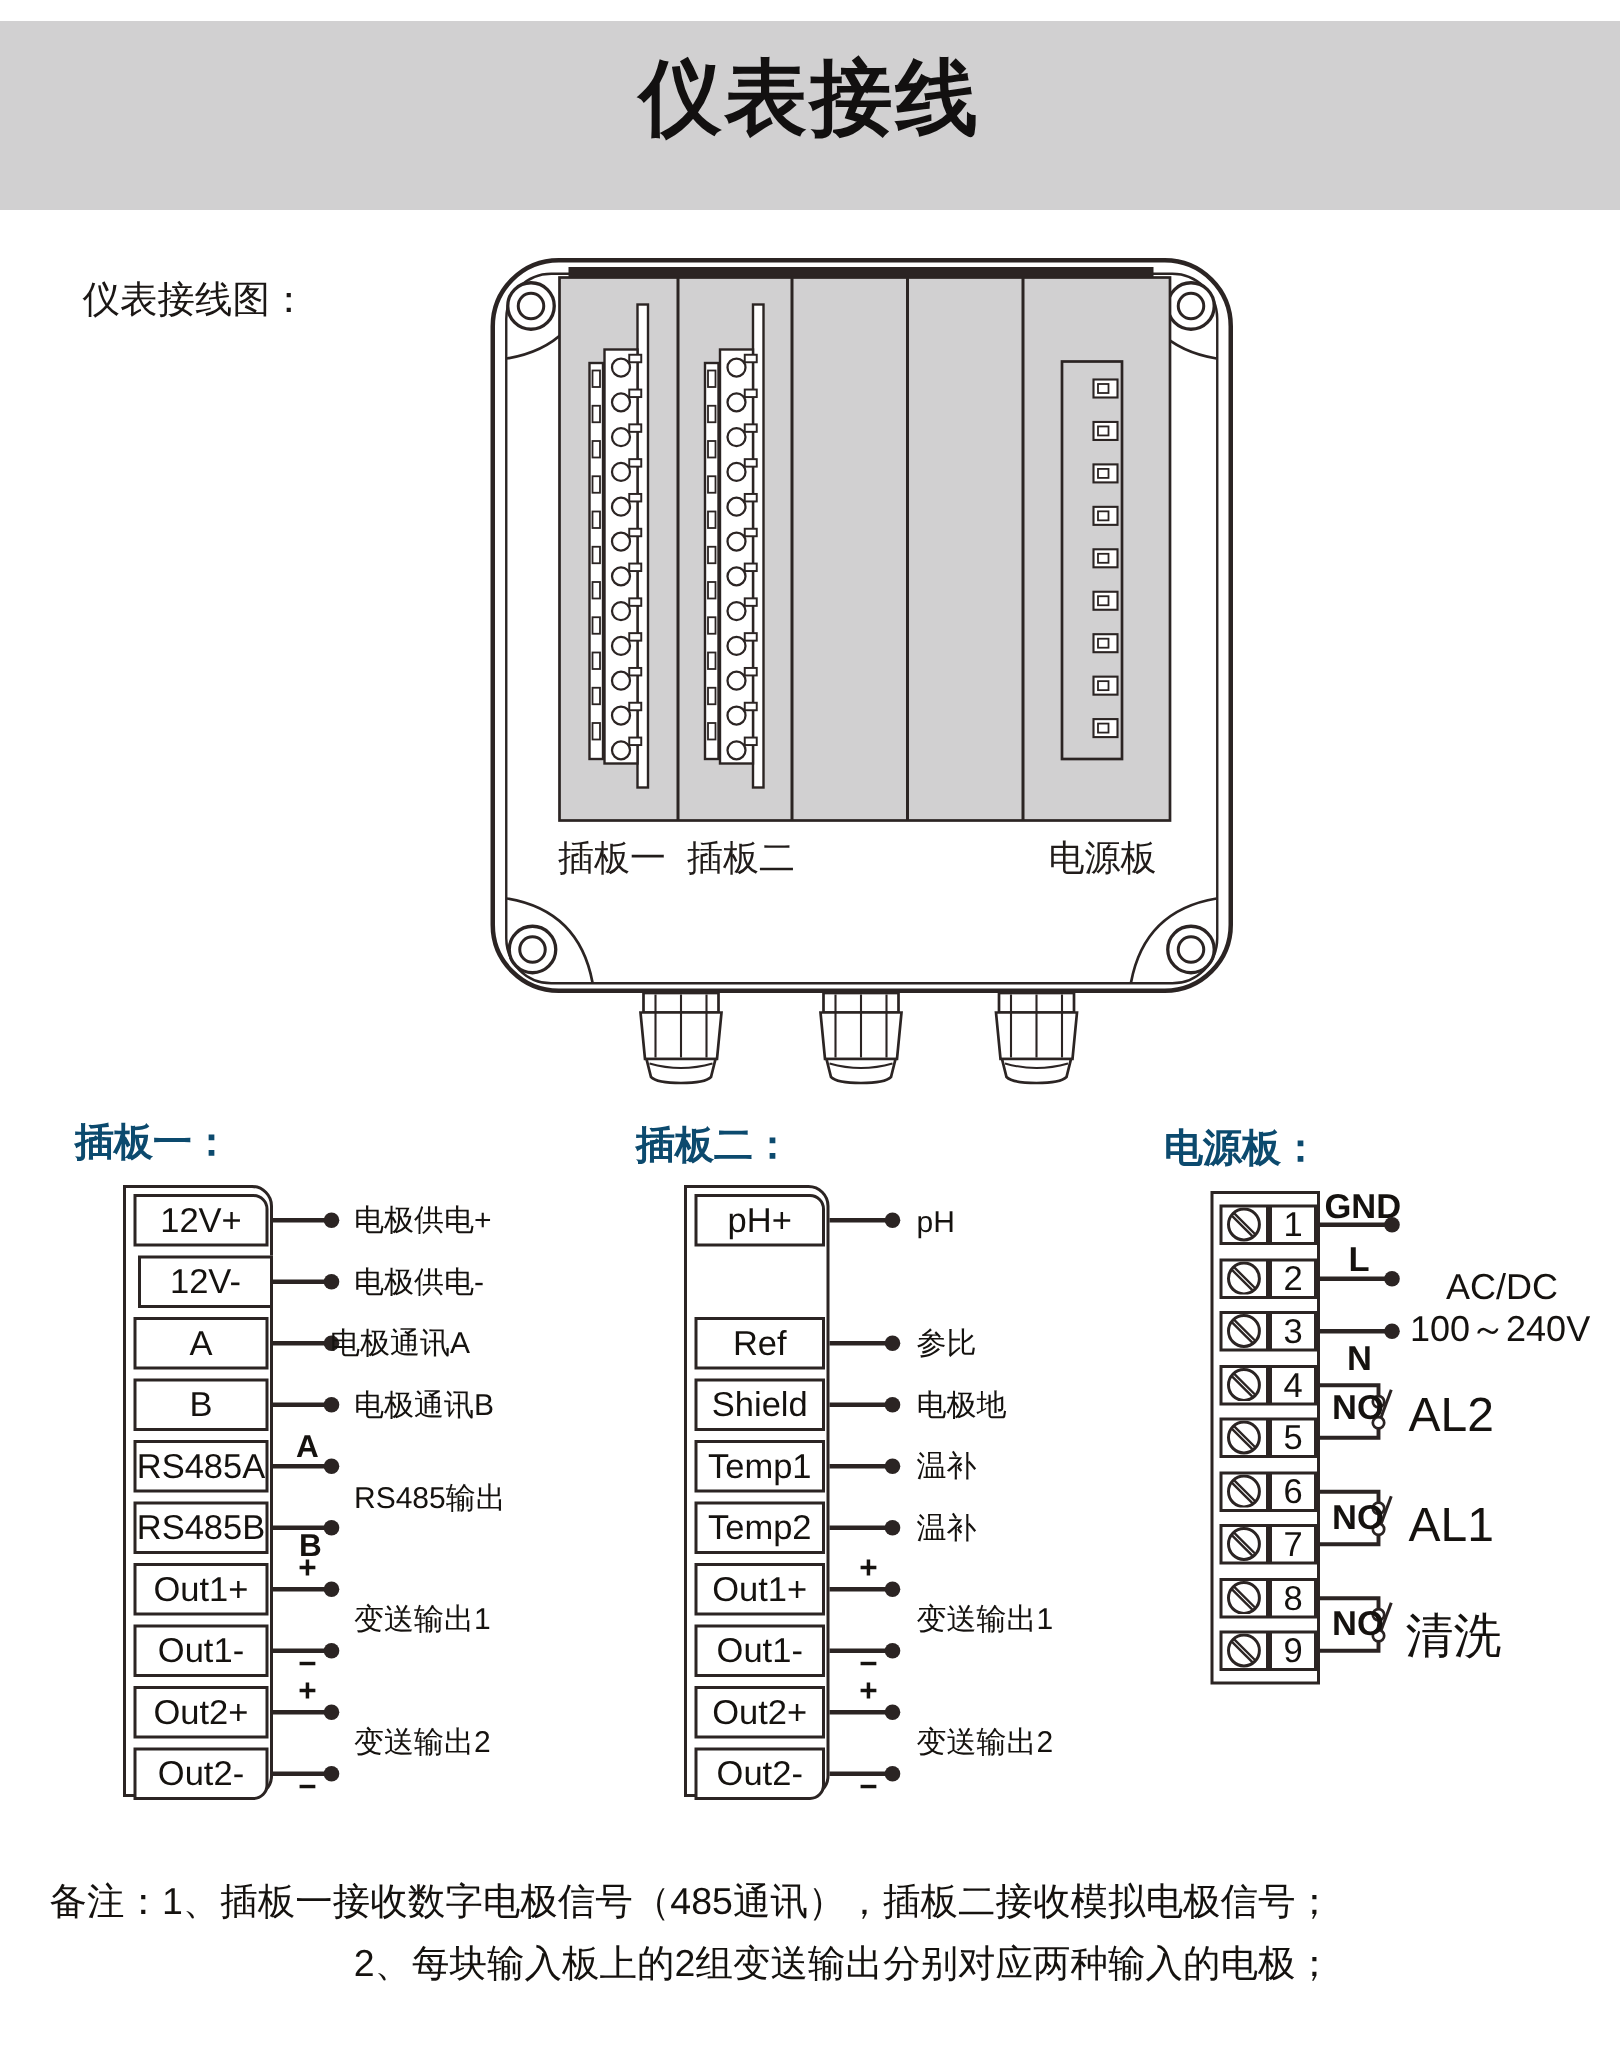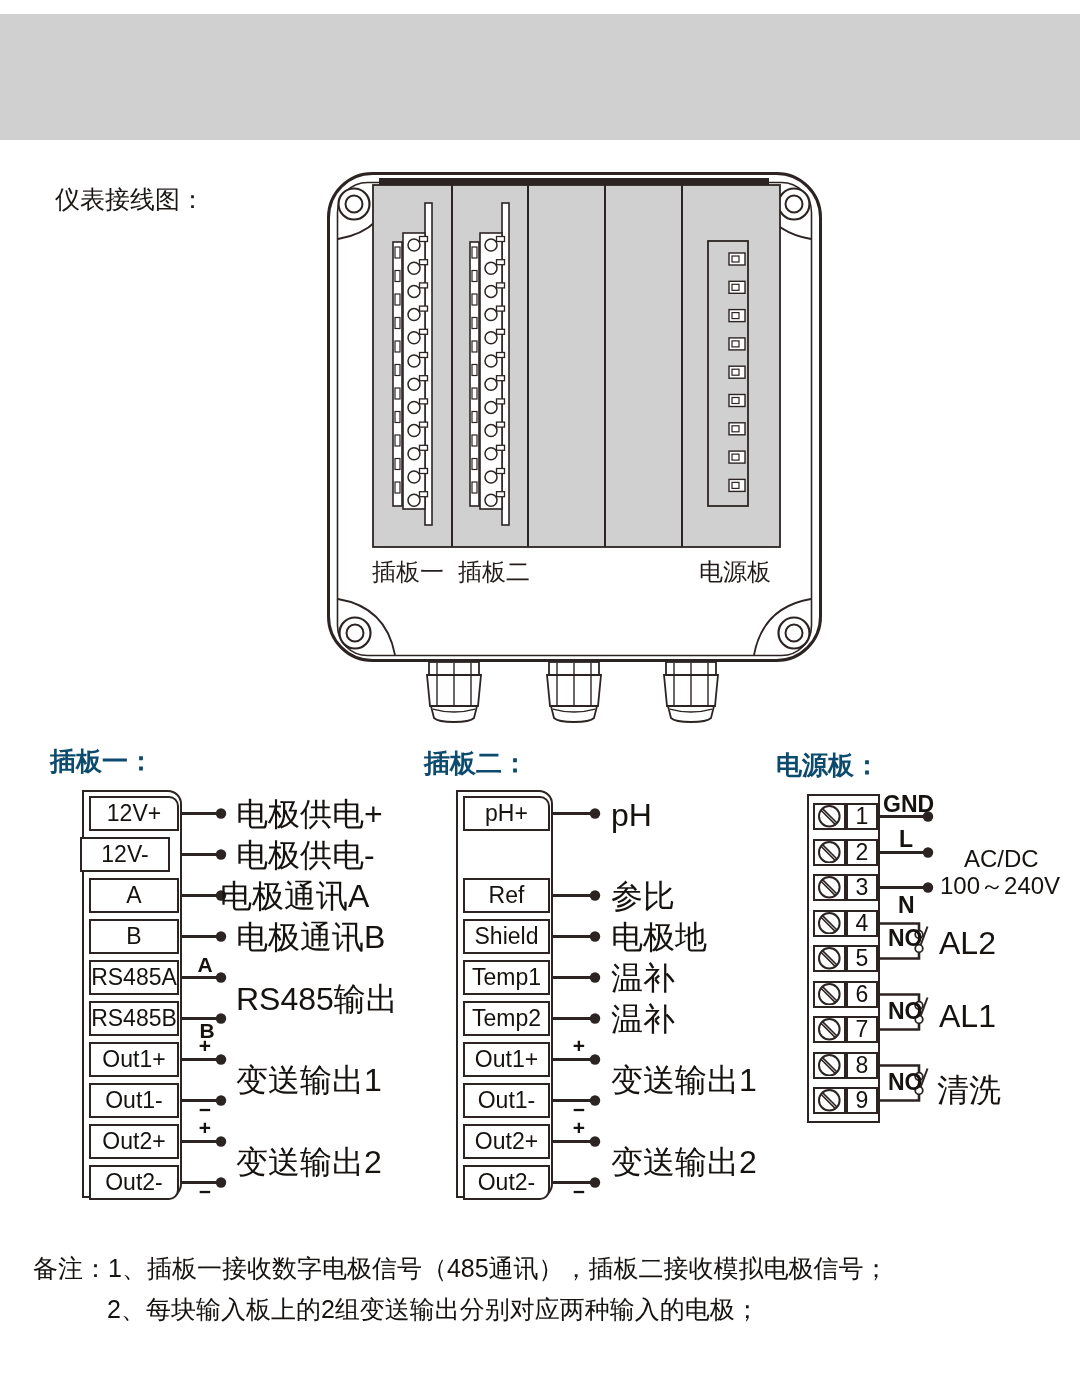--- a/index.html
+++ b/index.html
@@ -9,32 +9,32 @@
   .band{position:absolute;left:0;top:14px;width:1080px;height:126px;background:#d1d0d1;text-align:center;}
   .title{margin-top:22px;font-size:55px;font-weight:700;letter-spacing:2px;color:#121010;line-height:58px;}
   .subtitle{font-size:21px;font-weight:400;color:#2e2c2c;line-height:24px;}
   .diagram-label{position:absolute;left:55px;top:183px;font-size:25px;font-weight:500;}
   .encl-label{position:absolute;width:80px;text-align:center;top:556px;font-size:24px;
               font-family:"Liberation Serif",serif;color:#211c1a;}
   .btitle{position:absolute;font-size:26px;font-weight:700;color:#0c4a6e;}
   .frame{position:absolute;background:#fff;border:2.5px solid #2b2423;box-sizing:border-box;}
   .tbox{position:absolute;height:35px;background:#fff;border:2.5px solid #2b2423;box-sizing:border-box;
         display:flex;align-items:center;justify-content:center;font-size:23px;color:#15120f;text-align:right;}
-  .sig{position:absolute;height:32px;line-height:32px;font-size:32px;font-weight:500;color:#15120f;white-space:nowrap;}
+  .sig{position:absolute;height:32px;line-height:32px;font-size:20px;font-weight:500;color:#15120f;white-space:nowrap;}
   .mark{position:absolute;width:22px;height:24px;line-height:24px;text-align:center;font-size:21px;font-weight:600;color:#15120f;}
   .sbox{position:absolute;width:33px;height:27px;background:#fff;border:2.2px solid #2b2423;box-sizing:border-box;}
   .sbox svg{display:block;}
   .nbox{position:absolute;width:32px;height:27px;background:#fff;border:2.2px solid #2b2423;box-sizing:border-box;
         display:flex;align-items:center;justify-content:center;font-size:23px;color:#15120f;}
   .plabel{position:absolute;font-weight:600;font-size:23px;color:#15120f;white-space:nowrap;}
   .rating{position:absolute;font-size:24px;font-weight:500;color:#15120f;white-space:nowrap;}
   .relay-label{position:absolute;font-size:32px;font-weight:500;color:#15120f;white-space:nowrap;}
   .notes{position:absolute;left:33px;top:1248px;font-size:25px;font-weight:500;color:#15120f;}
   .note-line{line-height:41px;white-space:nowrap;}
-  .indent{padding-left:74px;}
+  .indent{padding-left:74px;text-align:right;}
 </style>
 </head>
 <body>
 
 <div class="page">
 
   <svg class="art" width="1080" height="1377" viewBox="0 0 1080 1377">
     <defs>
       <g id="inblock" stroke="#2b2423" fill="#fff">
         <rect x="32" y="0" width="7" height="322" stroke-width="1.6"></rect>
@@ -225,35 +225,36 @@
       <line x1="927.5" y1="997.5" x2="920.5" y2="1016.5" stroke="#2b2423" stroke-width="2"></line>
       <circle cx="919" cy="1005.5" r="3.8" fill="#fff" stroke="#2b2423" stroke-width="1.8"></circle>
       <circle cx="919" cy="1019.5" r="3.8" fill="#fff" stroke="#2b2423" stroke-width="1.8"></circle>
       <line x1="927.5" y1="1068.5" x2="920.5" y2="1087.5" stroke="#2b2423" stroke-width="2"></line>
       <circle cx="919" cy="1076.5" r="3.8" fill="#fff" stroke="#2b2423" stroke-width="1.8"></circle>
       <circle cx="919" cy="1090.5" r="3.8" fill="#fff" stroke="#2b2423" stroke-width="1.8"></circle>
     </g>
   </svg>
 
   <header class="band">
+    <div class="title">仪表接线</div>
   </header>
 
   <div class="diagram-label">仪表接线图：</div>
 
   <div class="encl-label" style="left:368px;">插板一</div>
   <div class="encl-label" style="left:454px;">插板二</div>
   <div class="encl-label" style="left:695px;">电源板</div>
 
   <div class="btitle" style="left:50px;top:744px;">插板一：</div>
   <div class="btitle" style="left:424px;top:746px;">插板二：</div>
   <div class="btitle" style="left:776px;top:748px;">电源板：</div>
 
   <div class="frame" style="left:82px;top:790px;width:100px;height:408px;border-radius:0 14px 14px 0;"></div>
   <div class="tbox" style="left:89px;top:796px;width:90px;border-radius:0 10px 0 0;">12V+</div>
-  <div class="tbox" style="left:80px;top:837px;width:90px;">12V-</div>
+  <div class="tbox" style="left:92px;top:837px;width:90px;">12V-</div>
   <div class="tbox" style="left:89px;top:878px;width:90px;">A</div>
   <div class="tbox" style="left:89px;top:919px;width:90px;">B</div>
   <div class="tbox" style="left:89px;top:960px;width:90px;">RS485A</div>
   <div class="tbox" style="left:89px;top:1001px;width:90px;">RS485B</div>
   <div class="tbox" style="left:89px;top:1042px;width:90px;">Out1+</div>
   <div class="tbox" style="left:89px;top:1083px;width:90px;">Out1-</div>
   <div class="tbox" style="left:89px;top:1124px;width:90px;">Out2+</div>
   <div class="tbox" style="left:89px;top:1165px;width:90px;border-radius:0 0 10px 0;">Out2-</div>
 
   <div class="sig" style="left:236px;top:798px;">电极供电+</div>

